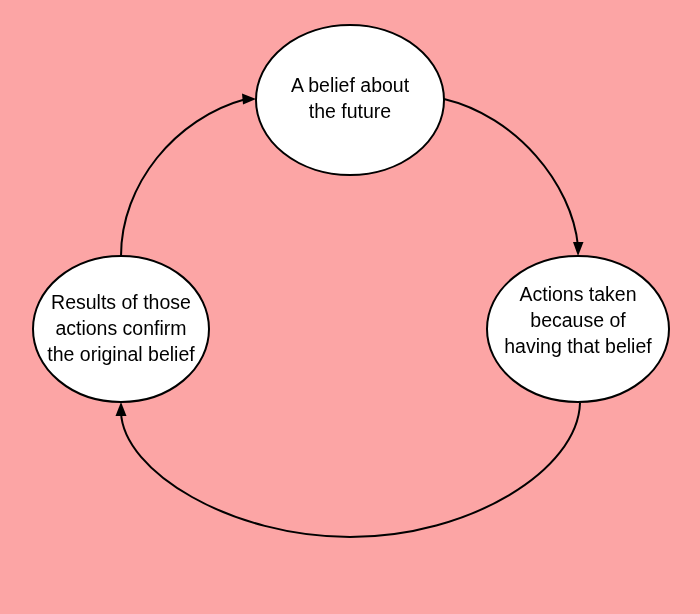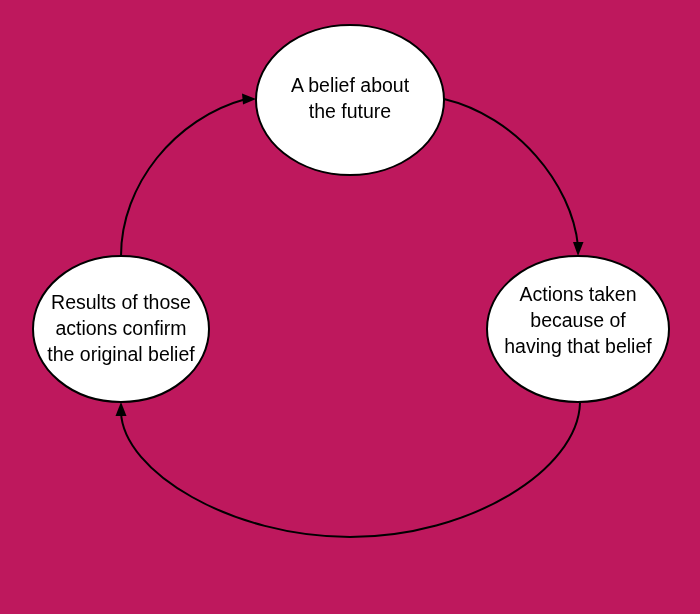--- a/index.html
+++ b/index.html
@@ -10,21 +10,21 @@
   body {
     width: 700px;
     height: 614px;
     font-family: "Liberation Sans", sans-serif;
     overflow: hidden;
   }
   #diagram-root {
     position: relative;
     width: 700px;
     height: 614px;
-    background: #be185d;
+    background: #fca5a5;
   }
   svg#cycle-svg {
     position: absolute;
     top: 0;
     left: 0;
     width: 700px;
     height: 614px;
     display: block;
   }
   .node-ellipse {

